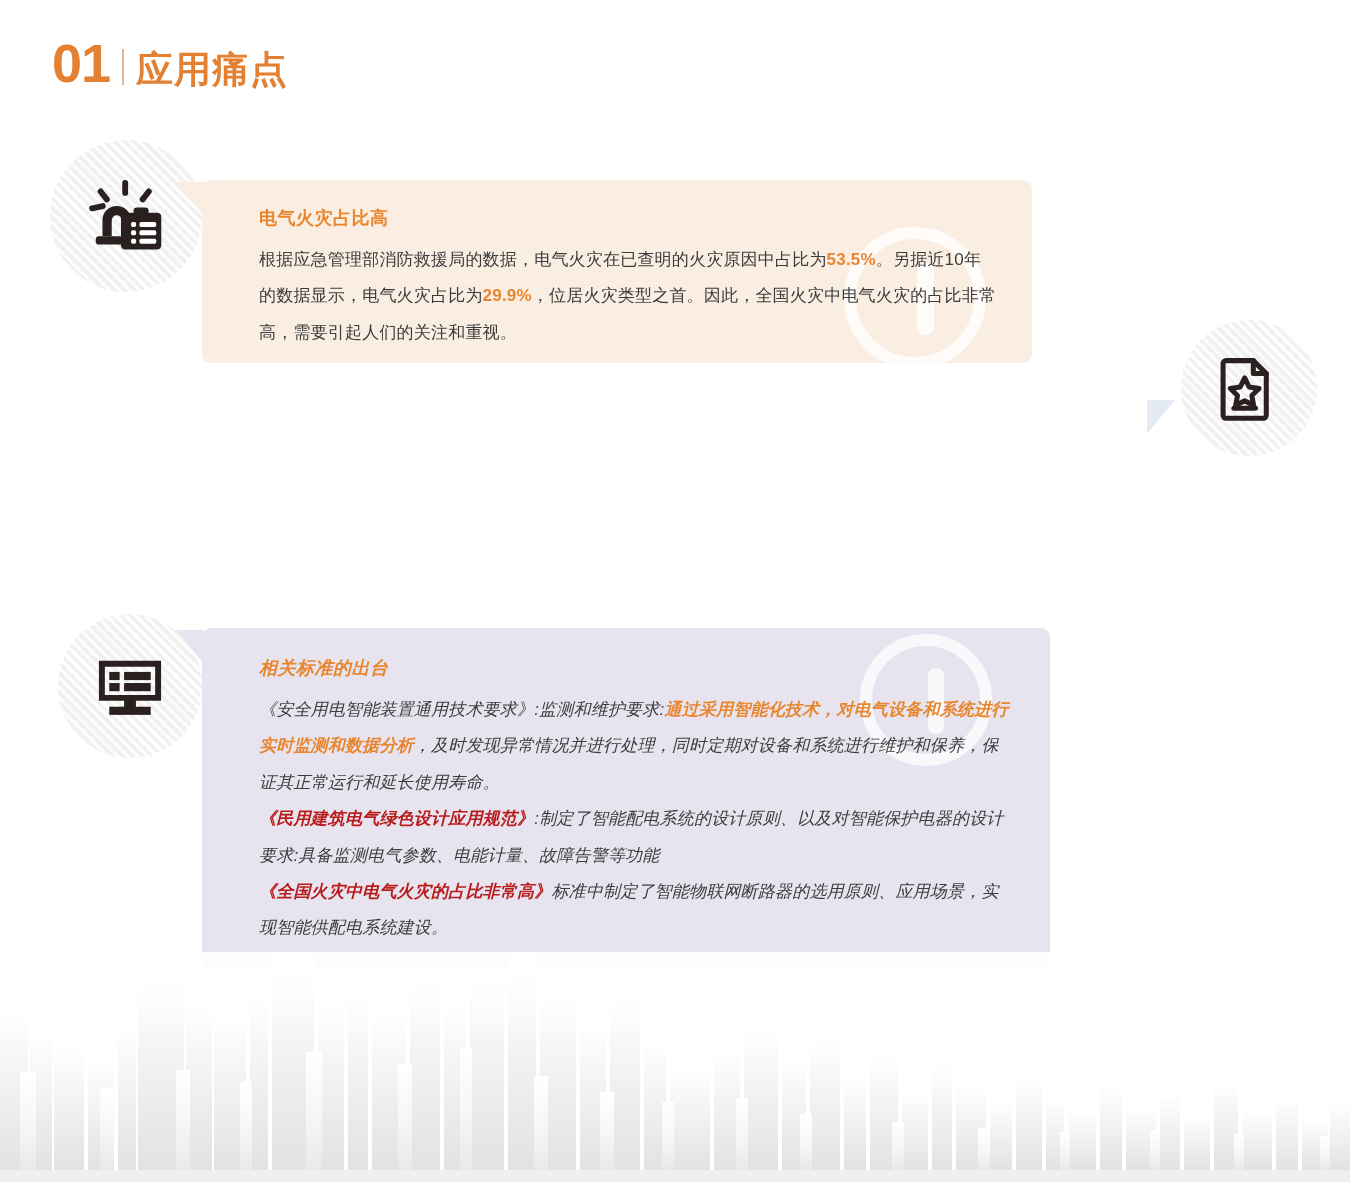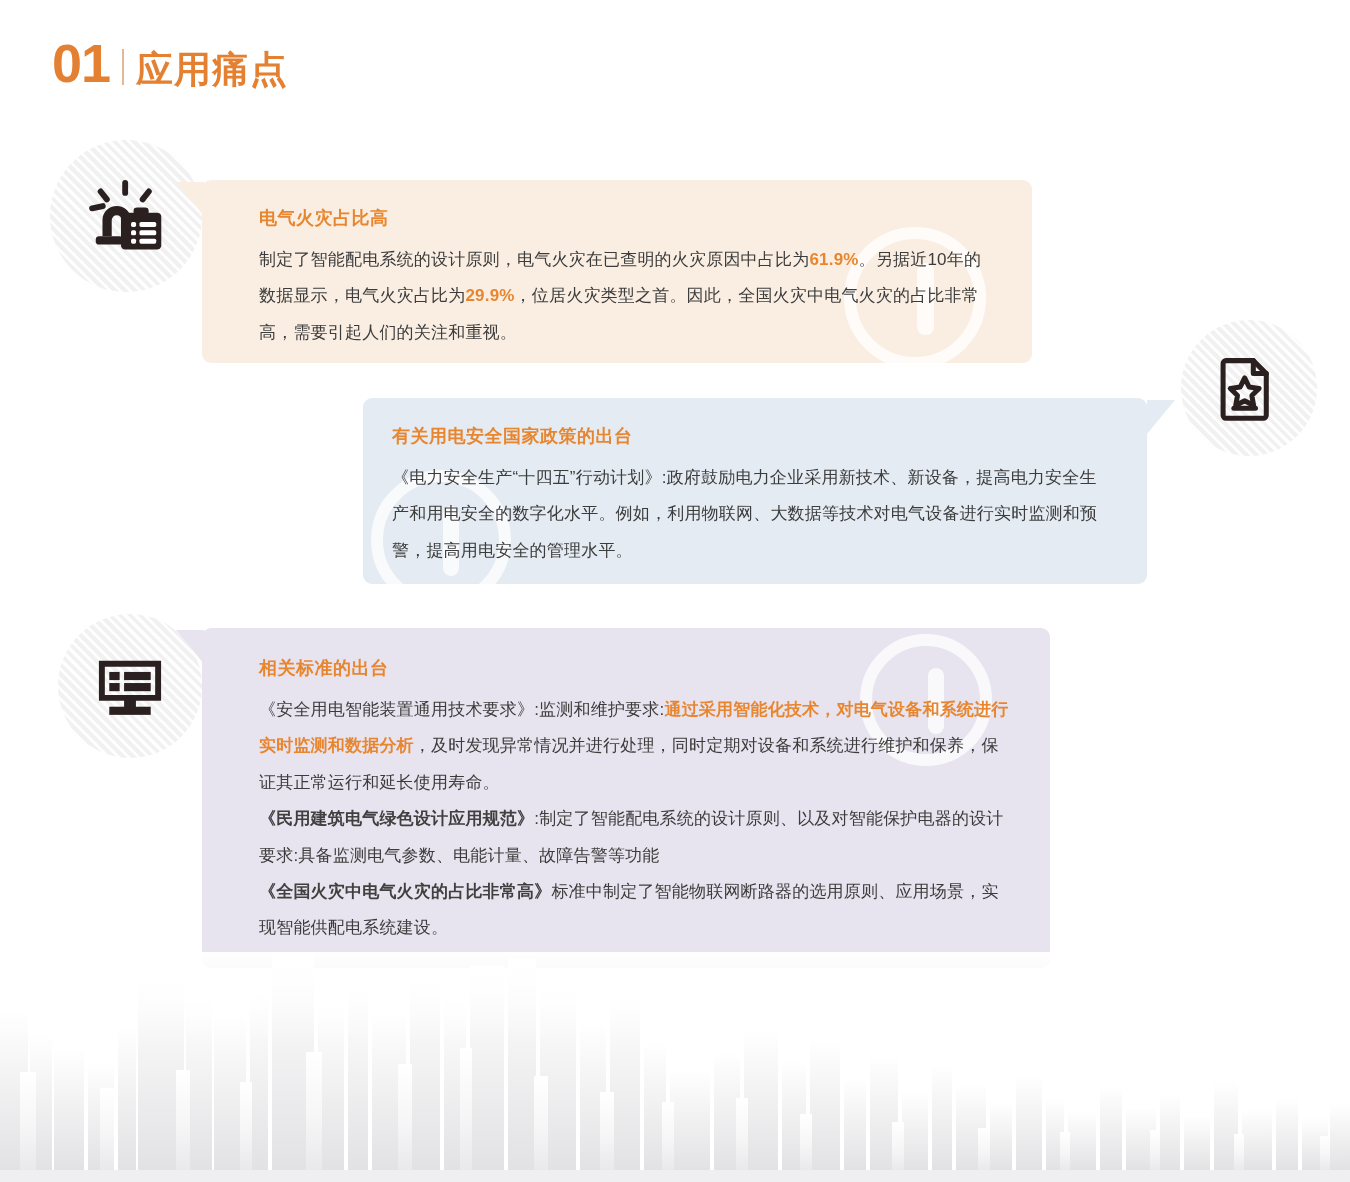--- a/index.html
+++ b/index.html
@@ -73,32 +73,32 @@
   .wm-2 { left: 8px; bottom: -46px; width: 160px; height: 160px; }
   .wm-2 .ring  { left: 0;   top: 0;  width: 140px; height: 140px; }
   .wm-2 .slash { left: 72px; top: 36px; width: 16px; height: 70px; }
   .wm-3 { right: 40px; top: 6px; width: 150px; height: 150px; }
   .wm-3 .ring  { left: 0;   top: 0;  width: 132px; height: 132px; }
   .wm-3 .slash { left: 68px; top: 34px; width: 16px; height: 66px; }
 
   .card-body { position: relative; z-index: 2; }
   .card-1 .card-body { padding: 26px 34px 0 57px; }
   .card-2 .card-body { padding: 26px 34px 0 29px; }
-  .card-3 .card-body { padding: 28px 39px 0 57px; }
+  .card-3 .card-body { padding: 28px 39px 0 57px; font-style: italic; }
 
   .card-title {
     font-size: 18px; font-weight: 700; color: #E8862F;
     letter-spacing: .5px; margin-bottom: 12px;
   }
   .card-text {
     font-size: 17px; color: #3C3C3C; line-height: 2.14;
     letter-spacing: .2px; font-weight: 400;
   }
   .hl { color: #E8862F; font-weight: 700; }
-  .hl-book { color: #404040; font-weight: 700; }
+  .hl-book { color: #b91c1c; font-weight: 700; }
 
   
   .city { position: absolute; left: 0; bottom: 0; width: 1350px; height: 230px; }
   .city svg { display:block; width: 1350px; height: 230px; }
 </style>
 </head>
 <body>
 
 <div class="page">
 
@@ -167,37 +167,25 @@
   <span class="tail tail-left tail-3"></span>
 
   <div class="card card-1">
     <div class="wm wm-1">
       <span class="ring"></span>
       <span class="slash"></span>
     </div>
     <div class="card-body">
       <div class="card-title">电气火灾占比高</div>
       <div class="card-text">
-        <span>制定了智能配电系统的设计原则，电气火灾在已查明的火灾原因中占比为</span><span class="hl">61.9%</span><span>。另据近10年的数据显示，电气火灾占比为</span><span class="hl">29.9%</span><span>，位居火灾类型之首。因此，全国火灾中电气火灾的占比非常高，需要引起人们的关注和重视。</span>
-      </div>
-    </div>
-  </div>
-
-  <div class="card card-2">
-    <div class="wm wm-2">
-      <span class="ring"></span>
-      <span class="slash"></span>
-    </div>
-    <div class="card-body">
-      <div class="card-title">有关用电安全国家政策的出台</div>
-      <div class="card-text">
-        <span>《电力安全生产“十四五”行动计划》:政府鼓励电力企业采用新技术、新设备，提高电力安全生产和用电安全的数字化水平。例如，利用物联网、大数据等技术对电气设备进行实时监测和预警，提高用电安全的管理水平。</span>
-      </div>
-    </div>
-  </div>
+        <span>根据应急管理部消防救援局的数据，电气火灾在已查明的火灾原因中占比为</span><span class="hl">53.5%</span><span>。另据近10年的数据显示，电气火灾占比为</span><span class="hl">29.9%</span><span>，位居火灾类型之首。因此，全国火灾中电气火灾的占比非常高，需要引起人们的关注和重视。</span>
+      </div>
+    </div>
+  </div>
+
 
   <div class="card card-3">
     <div class="wm wm-3">
       <span class="ring"></span>
       <span class="slash"></span>
     </div>
     <div class="card-body">
       <div class="card-title">相关标准的出台</div>
       <div class="card-text">
         <span>《安全用电智能装置通用技术要求》:监测和维护要求:</span><span class="hl">通过采用智能化技术，对电气设备和系统进行实时监测和数据分析</span><span>，及时发现异常情况并进行处理，同时定期对设备和系统进行维护和保养，保证其正常运行和延长使用寿命。</span>

